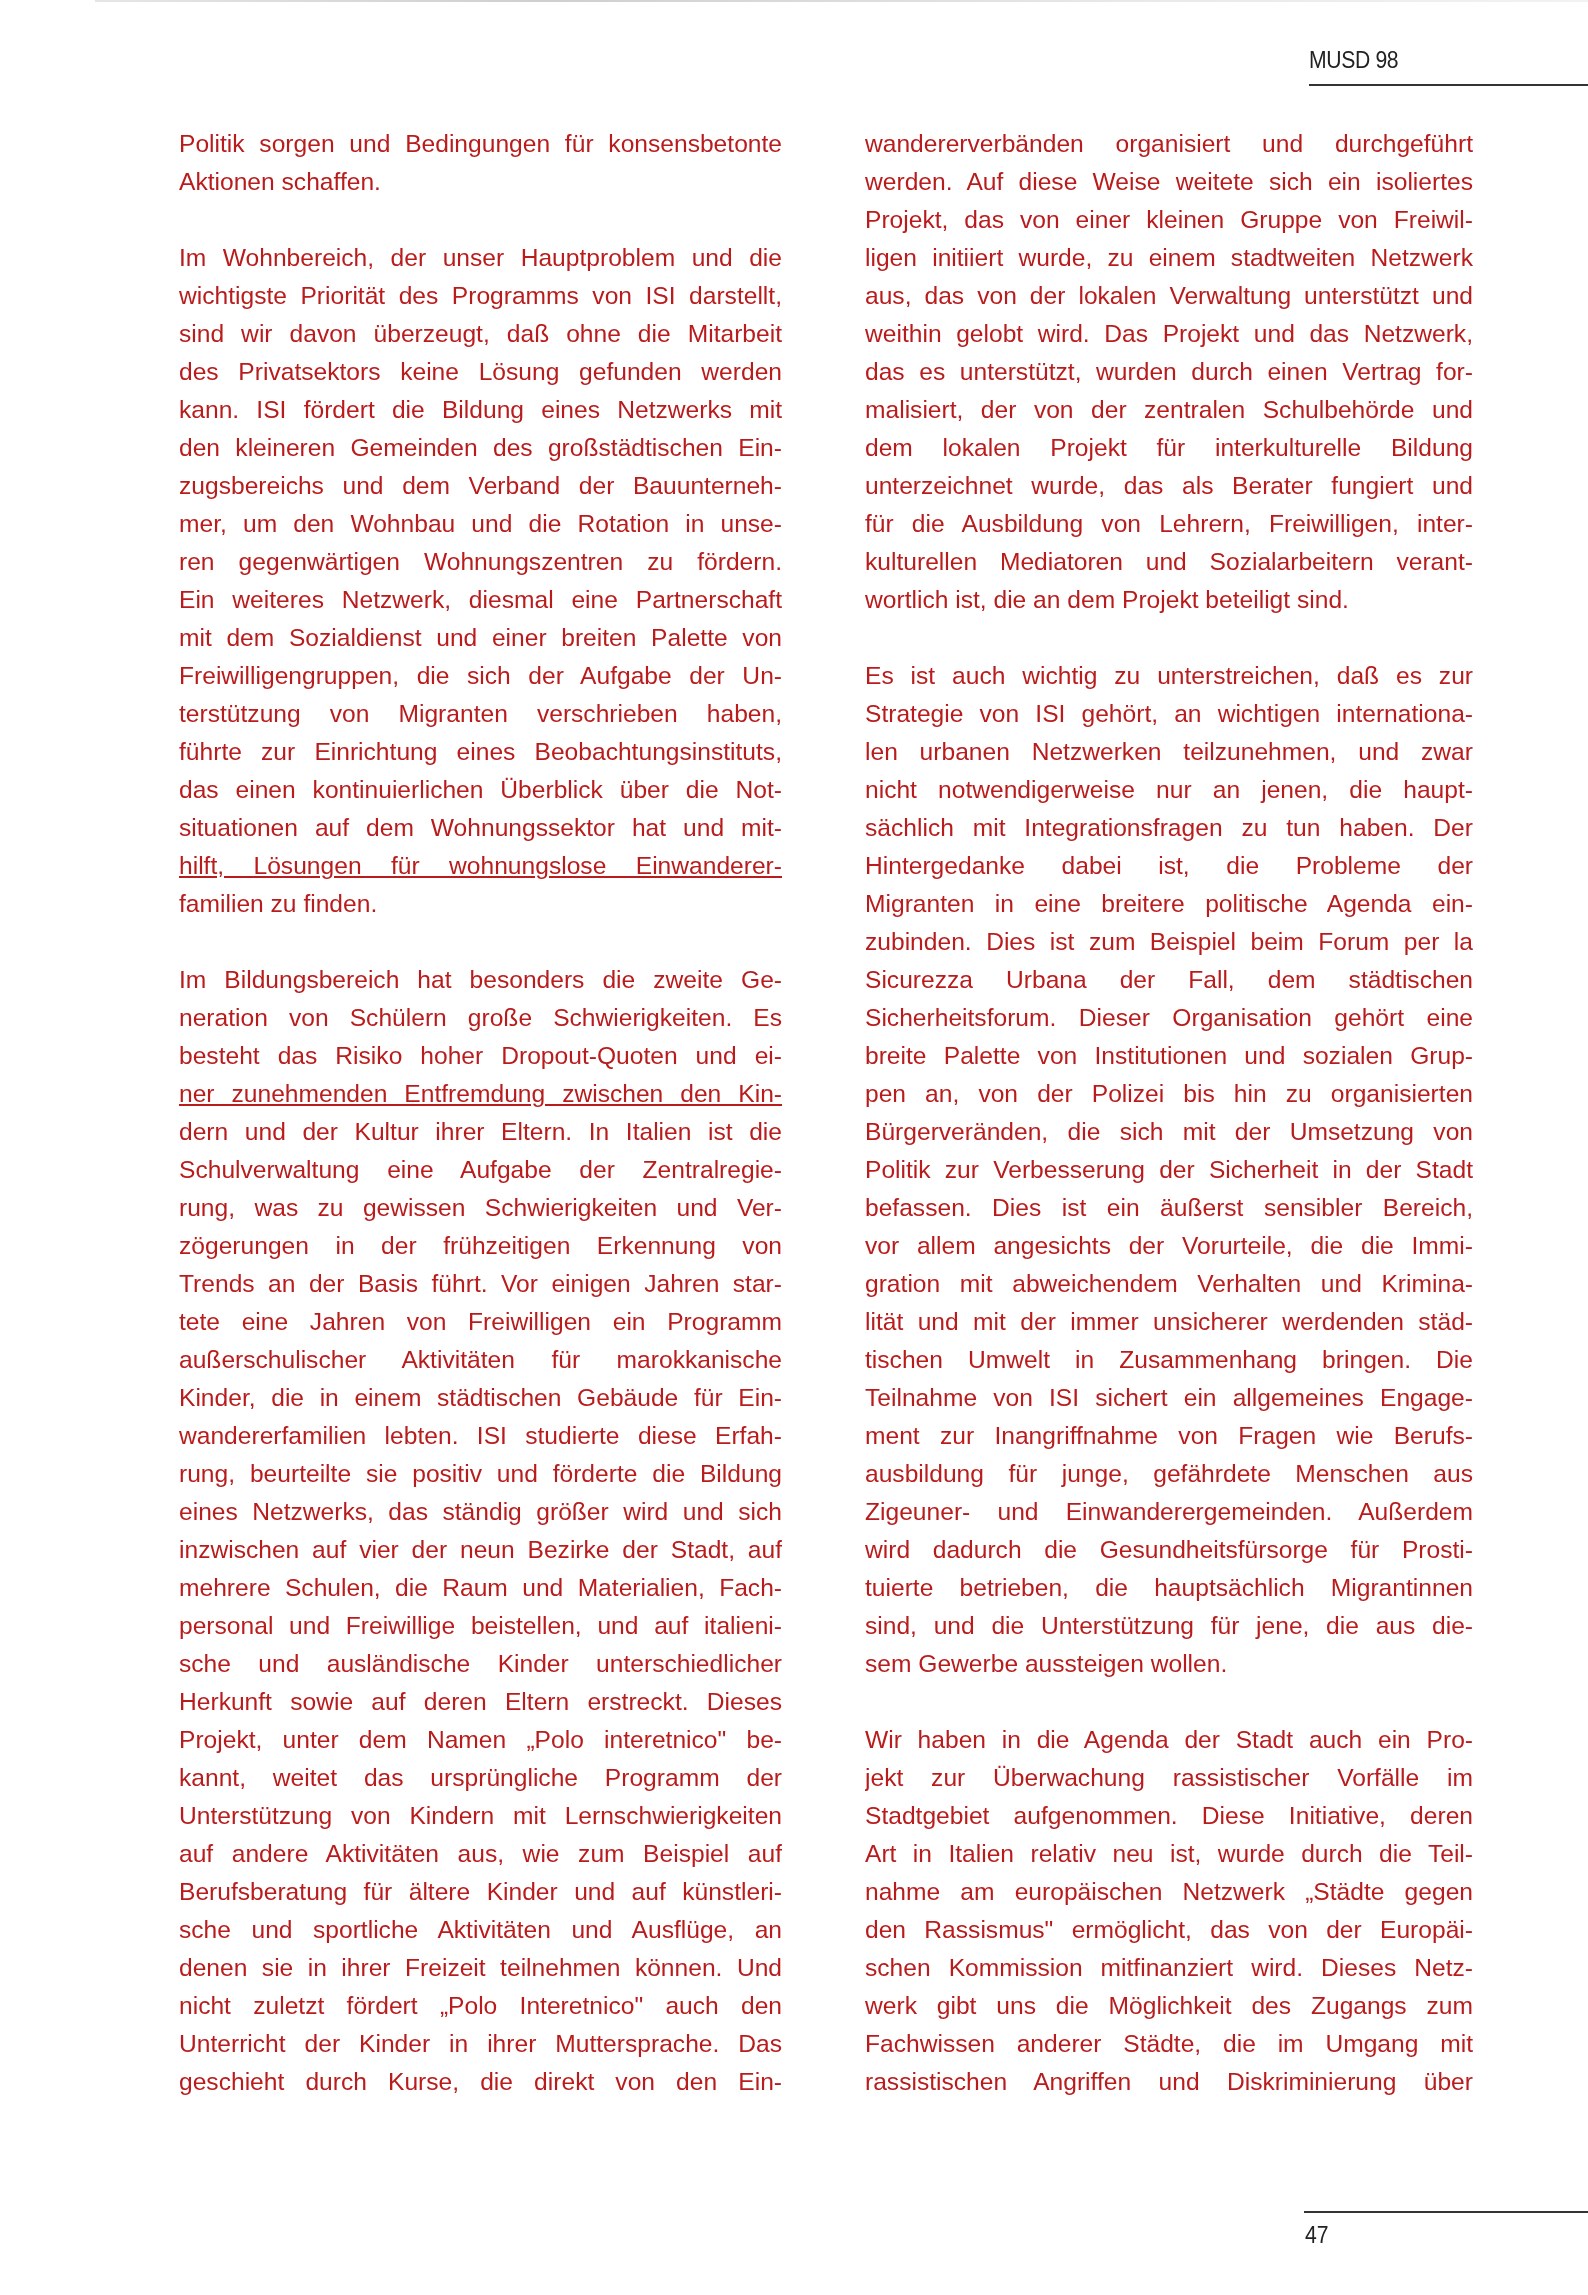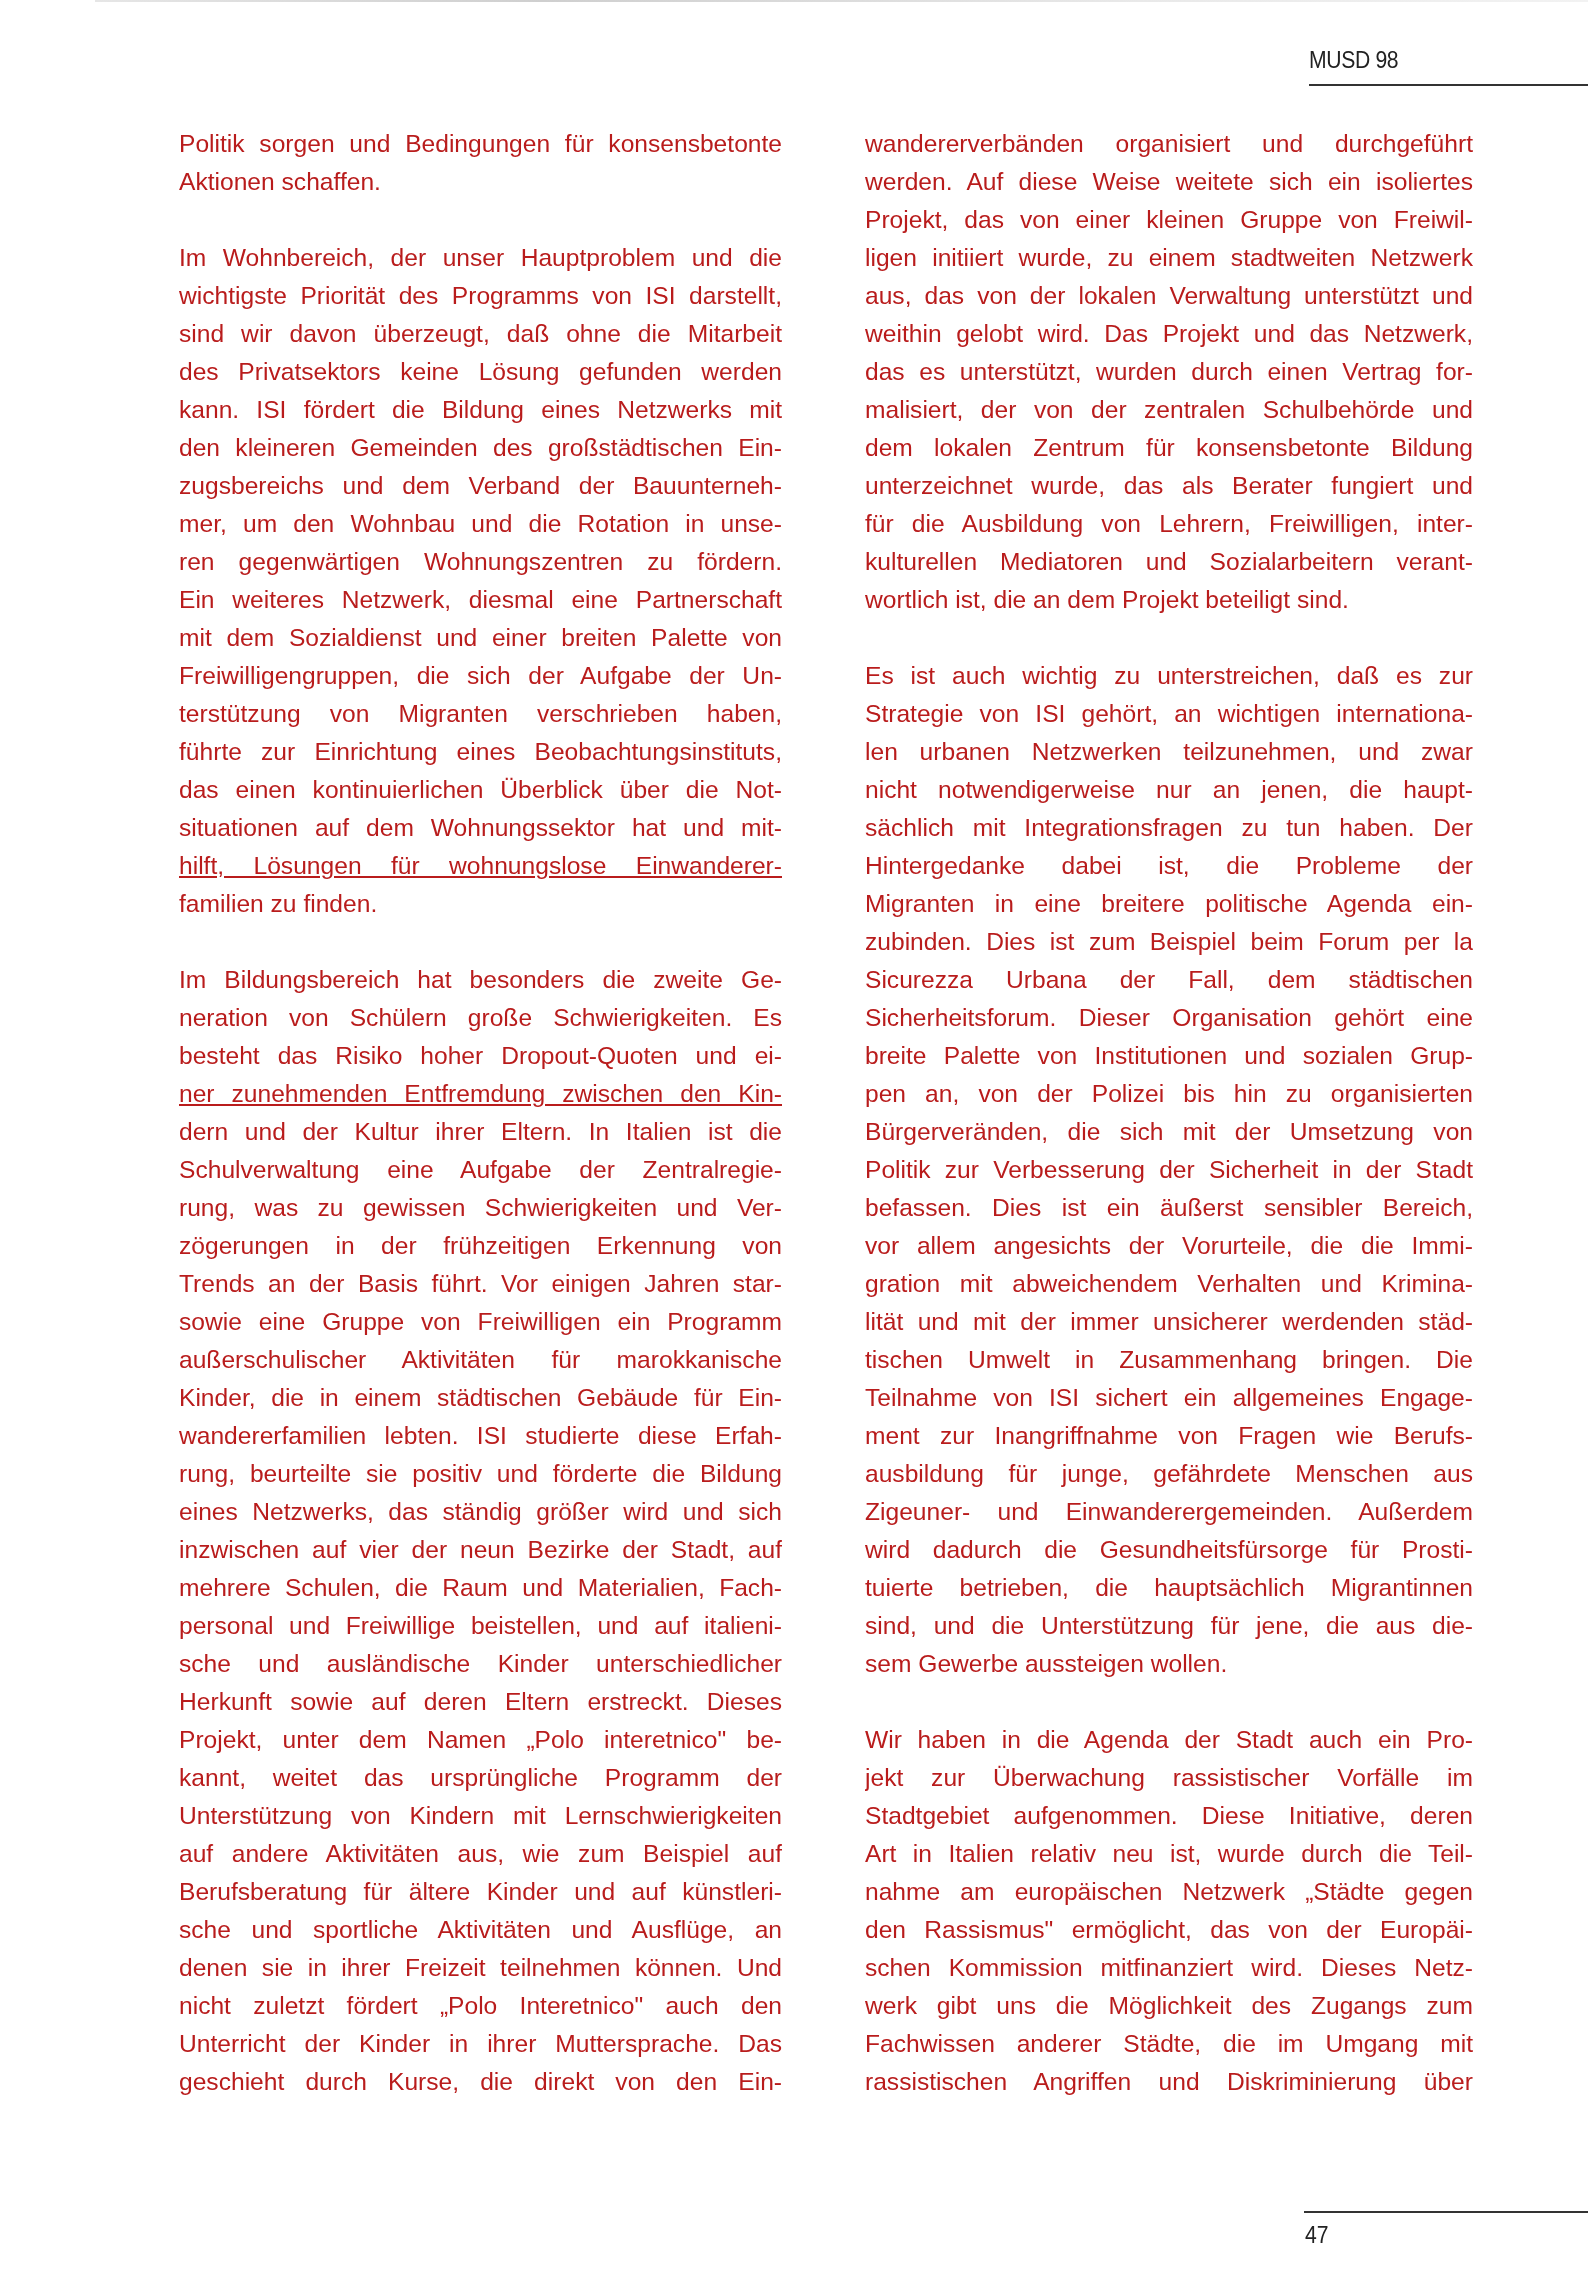--- a/index.html
+++ b/index.html
@@ -58,21 +58,21 @@
     <div class="para">
       <span class="line" style="display: block; white-space: normal; text-align: justify; text-align-last: justify; width: 603px; height: 38px; overflow: hidden;">Im Bildungsbereich hat besonders die zweite Ge-</span>
       <span class="line" style="display: block; white-space: normal; text-align: justify; text-align-last: justify; width: 603px; height: 38px; overflow: hidden;">neration von Schülern große Schwierigkeiten. Es</span>
       <span class="line" style="display: block; white-space: normal; text-align: justify; text-align-last: justify; width: 603px; height: 38px; overflow: hidden;">besteht das Risiko hoher Dropout-Quoten und ei-</span>
       <span class="line" style="display: block; white-space: normal; text-align: justify; text-align-last: justify; width: 603px; height: 38px; overflow: hidden; text-decoration: underline;">ner zunehmenden Entfremdung zwischen den Kin-</span>
       <span class="line" style="display: block; white-space: normal; text-align: justify; text-align-last: justify; width: 603px; height: 38px; overflow: hidden;">dern und der Kultur ihrer Eltern. In Italien ist die</span>
       <span class="line" style="display: block; white-space: normal; text-align: justify; text-align-last: justify; width: 603px; height: 38px; overflow: hidden;">Schulverwaltung eine Aufgabe der Zentralregie-</span>
       <span class="line" style="display: block; white-space: normal; text-align: justify; text-align-last: justify; width: 603px; height: 38px; overflow: hidden;">rung, was zu gewissen Schwierigkeiten und Ver-</span>
       <span class="line" style="display: block; white-space: normal; text-align: justify; text-align-last: justify; width: 603px; height: 38px; overflow: hidden;">zögerungen in der frühzeitigen Erkennung von</span>
       <span class="line" style="display: block; white-space: normal; text-align: justify; text-align-last: justify; width: 603px; height: 38px; overflow: hidden;">Trends an der Basis führt. Vor einigen Jahren star-</span>
-      <span class="line" style="display: block; white-space: normal; text-align: justify; text-align-last: justify; width: 603px; height: 38px; overflow: hidden;">sowie eine Gruppe von Freiwilligen ein Programm</span>
+      <span class="line" style="display: block; white-space: normal; text-align: justify; text-align-last: justify; width: 603px; height: 38px; overflow: hidden;">tete eine Jahren von Freiwilligen ein Programm</span>
       <span class="line" style="display: block; white-space: normal; text-align: justify; text-align-last: justify; width: 603px; height: 38px; overflow: hidden;">außerschulischer Aktivitäten für marokkanische</span>
       <span class="line" style="display: block; white-space: normal; text-align: justify; text-align-last: justify; width: 603px; height: 38px; overflow: hidden;">Kinder, die in einem städtischen Gebäude für Ein-</span>
       <span class="line" style="display: block; white-space: normal; text-align: justify; text-align-last: justify; width: 603px; height: 38px; overflow: hidden;">wandererfamilien lebten. ISI studierte diese Erfah-</span>
       <span class="line" style="display: block; white-space: normal; text-align: justify; text-align-last: justify; width: 603px; height: 38px; overflow: hidden;">rung, beurteilte sie positiv und förderte die Bildung</span>
       <span class="line" style="display: block; white-space: normal; text-align: justify; text-align-last: justify; width: 603px; height: 38px; overflow: hidden;">eines Netzwerks, das ständig größer wird und sich</span>
       <span class="line" style="display: block; white-space: normal; text-align: justify; text-align-last: justify; width: 603px; height: 38px; overflow: hidden;">inzwischen auf vier der neun Bezirke der Stadt, auf</span>
       <span class="line" style="display: block; white-space: normal; text-align: justify; text-align-last: justify; width: 603px; height: 38px; overflow: hidden;">mehrere Schulen, die Raum und Materialien, Fach-</span>
       <span class="line" style="display: block; white-space: normal; text-align: justify; text-align-last: justify; width: 603px; height: 38px; overflow: hidden;">personal und Freiwillige beistellen, und auf italieni-</span>
       <span class="line" style="display: block; white-space: normal; text-align: justify; text-align-last: justify; width: 603px; height: 38px; overflow: hidden;">sche und ausländische Kinder unterschiedlicher</span>
       <span class="line" style="display: block; white-space: normal; text-align: justify; text-align-last: justify; width: 603px; height: 38px; overflow: hidden;">Herkunft sowie auf deren Eltern erstreckt. Dieses</span>
@@ -91,21 +91,21 @@
 <div class="column col-right">
     <div class="para">
       <span class="line" style="display: block; white-space: normal; text-align: justify; text-align-last: justify; width: 608px; height: 38px; overflow: hidden;">wandererverbänden organisiert und durchgeführt</span>
       <span class="line" style="display: block; white-space: normal; text-align: justify; text-align-last: justify; width: 608px; height: 38px; overflow: hidden;">werden. Auf diese Weise weitete sich ein isoliertes</span>
       <span class="line" style="display: block; white-space: normal; text-align: justify; text-align-last: justify; width: 608px; height: 38px; overflow: hidden;">Projekt, das von einer kleinen Gruppe von Freiwil-</span>
       <span class="line" style="display: block; white-space: normal; text-align: justify; text-align-last: justify; width: 608px; height: 38px; overflow: hidden;">ligen initiiert wurde, zu einem stadtweiten Netzwerk</span>
       <span class="line" style="display: block; white-space: normal; text-align: justify; text-align-last: justify; width: 608px; height: 38px; overflow: hidden;">aus, das von der lokalen Verwaltung unterstützt und</span>
       <span class="line" style="display: block; white-space: normal; text-align: justify; text-align-last: justify; width: 608px; height: 38px; overflow: hidden;">weithin gelobt wird. Das Projekt und das Netzwerk,</span>
       <span class="line" style="display: block; white-space: normal; text-align: justify; text-align-last: justify; width: 608px; height: 38px; overflow: hidden;">das es unterstützt, wurden durch einen Vertrag for-</span>
       <span class="line" style="display: block; white-space: normal; text-align: justify; text-align-last: justify; width: 608px; height: 38px; overflow: hidden;">malisiert, der von der zentralen Schulbehörde und</span>
-      <span class="line" style="display: block; white-space: normal; text-align: justify; text-align-last: justify; width: 608px; height: 38px; overflow: hidden;">dem lokalen Zentrum für konsensbetonte Bildung</span>
+      <span class="line" style="display: block; white-space: normal; text-align: justify; text-align-last: justify; width: 608px; height: 38px; overflow: hidden;">dem lokalen Projekt für interkulturelle Bildung</span>
       <span class="line" style="display: block; white-space: normal; text-align: justify; text-align-last: justify; width: 608px; height: 38px; overflow: hidden;">unterzeichnet wurde, das als Berater fungiert und</span>
       <span class="line" style="display: block; white-space: normal; text-align: justify; text-align-last: justify; width: 608px; height: 38px; overflow: hidden;">für die Ausbildung von Lehrern, Freiwilligen, inter-</span>
       <span class="line" style="display: block; white-space: normal; text-align: justify; text-align-last: justify; width: 608px; height: 38px; overflow: hidden;">kulturellen Mediatoren und Sozialarbeitern verant-</span>
       <span class="line last">wortlich ist, die an dem Projekt beteiligt sind.</span>
     </div>
     <div class="para">
       <span class="line" style="display: block; white-space: normal; text-align: justify; text-align-last: justify; width: 608px; height: 38px; overflow: hidden;">Es ist auch wichtig zu unterstreichen, daß es zur</span>
       <span class="line" style="display: block; white-space: normal; text-align: justify; text-align-last: justify; width: 608px; height: 38px; overflow: hidden;">Strategie von ISI gehört, an wichtigen internationa-</span>
       <span class="line" style="display: block; white-space: normal; text-align: justify; text-align-last: justify; width: 608px; height: 38px; overflow: hidden;">len urbanen Netzwerken teilzunehmen, und zwar</span>
       <span class="line" style="display: block; white-space: normal; text-align: justify; text-align-last: justify; width: 608px; height: 38px; overflow: hidden;">nicht notwendigerweise nur an jenen, die haupt-</span>

